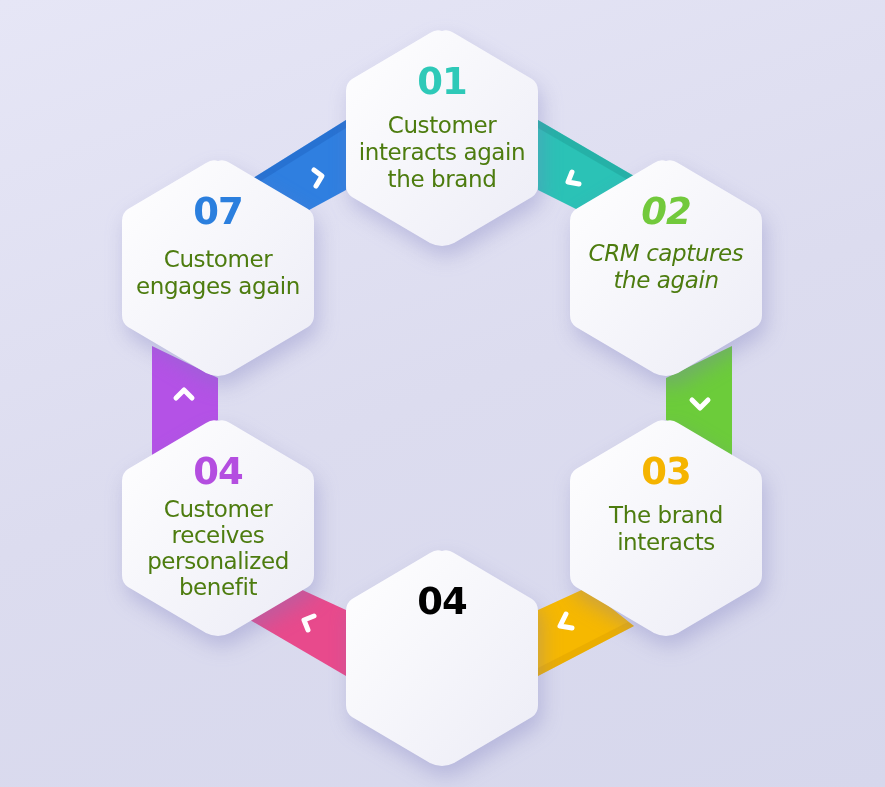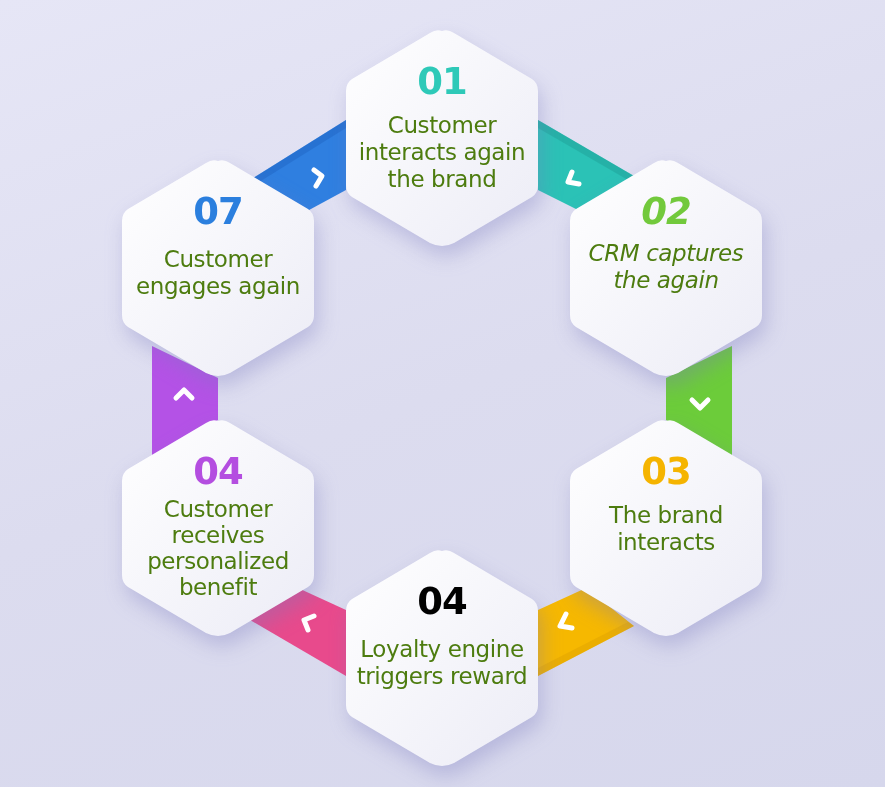--- a/index.html
+++ b/index.html
@@ -132,24 +132,20 @@
         <defs>
           <linearGradient id="hg4" x1="0" y1="0" x2="1" y2="1">
             <stop offset="0" stop-color="#ffffff"></stop>
             <stop offset="1" stop-color="#ececf6"></stop>
           </linearGradient>
         </defs>
       <path d="M96,2 Q102,0 108,4 L186,50 Q192,54 192,62 L192,156 Q192,164 186,168 L108,214 Q96,220 84,214 L6,168 Q0,164 0,156 L0,62 Q0,54 6,50 L84,4 Q90,0 96,2 Z" fill="url(#hg4)"></path>
       </svg>
     <div class="hex-content">
       <div class="num" style="color:#000000">04</div>
-      <div class="label" style="margin-top:14px">
-        <div>Loyalty engine</div>
-        <div>triggers reward</div>
-      </div>
     </div>
   </div>
 
   <div class="hex-wrap" style="left:122px; top:419px;">
     <svg width="192" height="218">
         <defs>
           <linearGradient id="hg5" x1="0" y1="0" x2="1" y2="1">
             <stop offset="0" stop-color="#ffffff"></stop>
             <stop offset="1" stop-color="#ececf6"></stop>
           </linearGradient>

